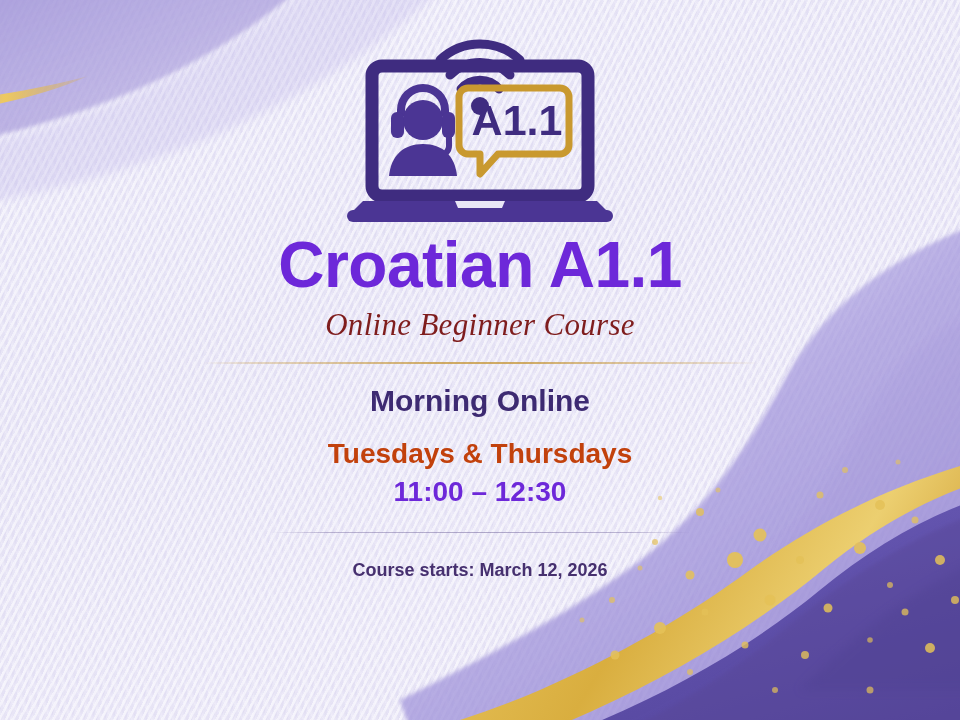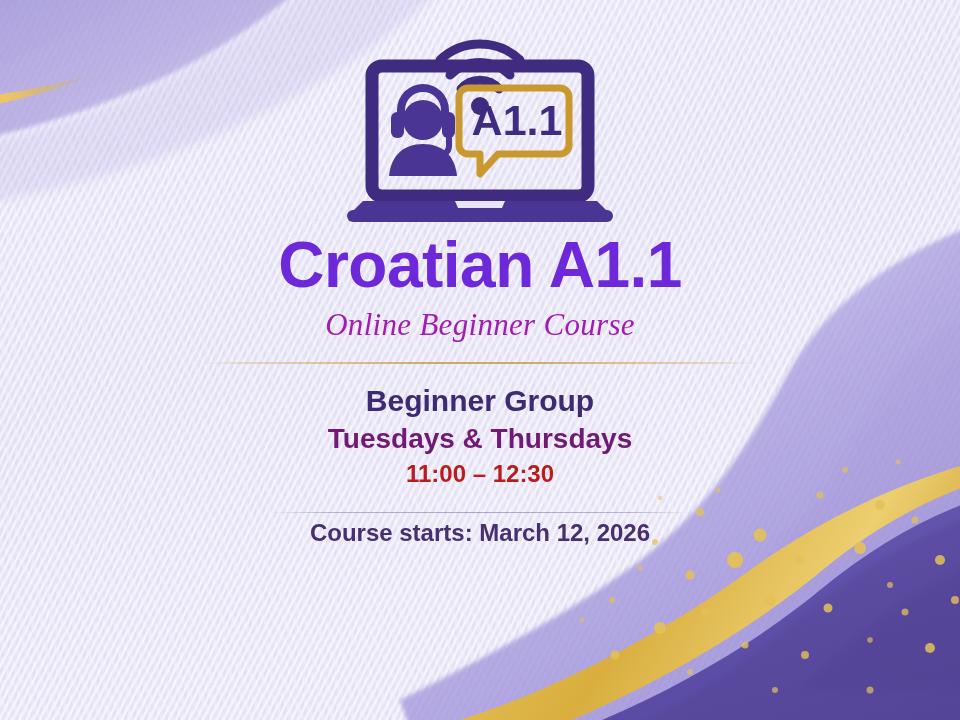--- a/index.html
+++ b/index.html
@@ -83,21 +83,21 @@
     color: #6d28d9;
     line-height: 1;
     text-align: center;
   }
 
   .subtitle {
     margin-top: 12px;
     font-family: "Liberation Serif", serif;
     font-style: italic;
     font-size: 31px;
-    color: #a21caf;
+    color: #7f1d1d;
     letter-spacing: .3px;
     line-height: 1;
     text-align: center;
   }
 
   .rule-gold {
     margin-top: 22px;
     width: 555px;
     height: 2px;
     background: linear-gradient(to right,
@@ -111,51 +111,51 @@
 
   .group-name {
     margin-top: 20px;
     font-size: 30px;
     font-weight: 700;
     color: #3d2a72;
     line-height: 1.15;
     text-align: center;
   }
   .days {
-    margin-top: 3px;
+    margin-top: 18px;
     font-size: 28px;
     font-weight: 600;
-    color: #701a75;
+    color: #c2410c;
     line-height: 1.2;
     text-align: center;
   }
   .time {
     margin-top: 5px;
-    font-size: 24px;
+    font-size: 28px;
     font-weight: 600;
-    color: #b91c1c;
+    color: #6d28d9;
     line-height: 1.2;
     text-align: left;
   }
 
   .rule-plain {
     margin-top: 23px;
     width: 420px;
     height: 1px;
     background: linear-gradient(to right,
       rgba(120,108,160,0) 0%,
       rgba(120,108,160,.45) 14%,
       rgba(120,108,160,.55) 50%,
       rgba(120,108,160,.45) 86%,
       rgba(120,108,160,0) 100%);
   }
 
   .start-date {
-    margin-top: 6px;
-    font-size: 24px;
+    margin-top: 27px;
+    font-size: 18px;
     font-weight: 600;
     color: #46306f;
     line-height: 1.2;
     text-align: left;
   }
 </style>
 </head>
 <body>
 
 <div id="poster">
@@ -304,21 +304,21 @@
           <rect x="2" y="192" width="266" height="12" rx="6"></rect>
         </g>
       </svg>
     </div>
 
     <div class="title">Croatian A1.1</div>
     <div class="subtitle">Online Beginner Course</div>
 
     <div class="rule-gold"></div>
 
-    <div class="group-name">Beginner Group</div>
+    <div class="group-name">Morning Online</div>
     <div class="days">Tuesdays &amp; Thursdays</div>
     <div class="time">11:00 – 12:30</div>
 
     <div class="rule-plain"></div>
 
     <div class="start-date">Course starts: March 12, 2026</div>
   </div>
 </div>
 
 </body></html>

